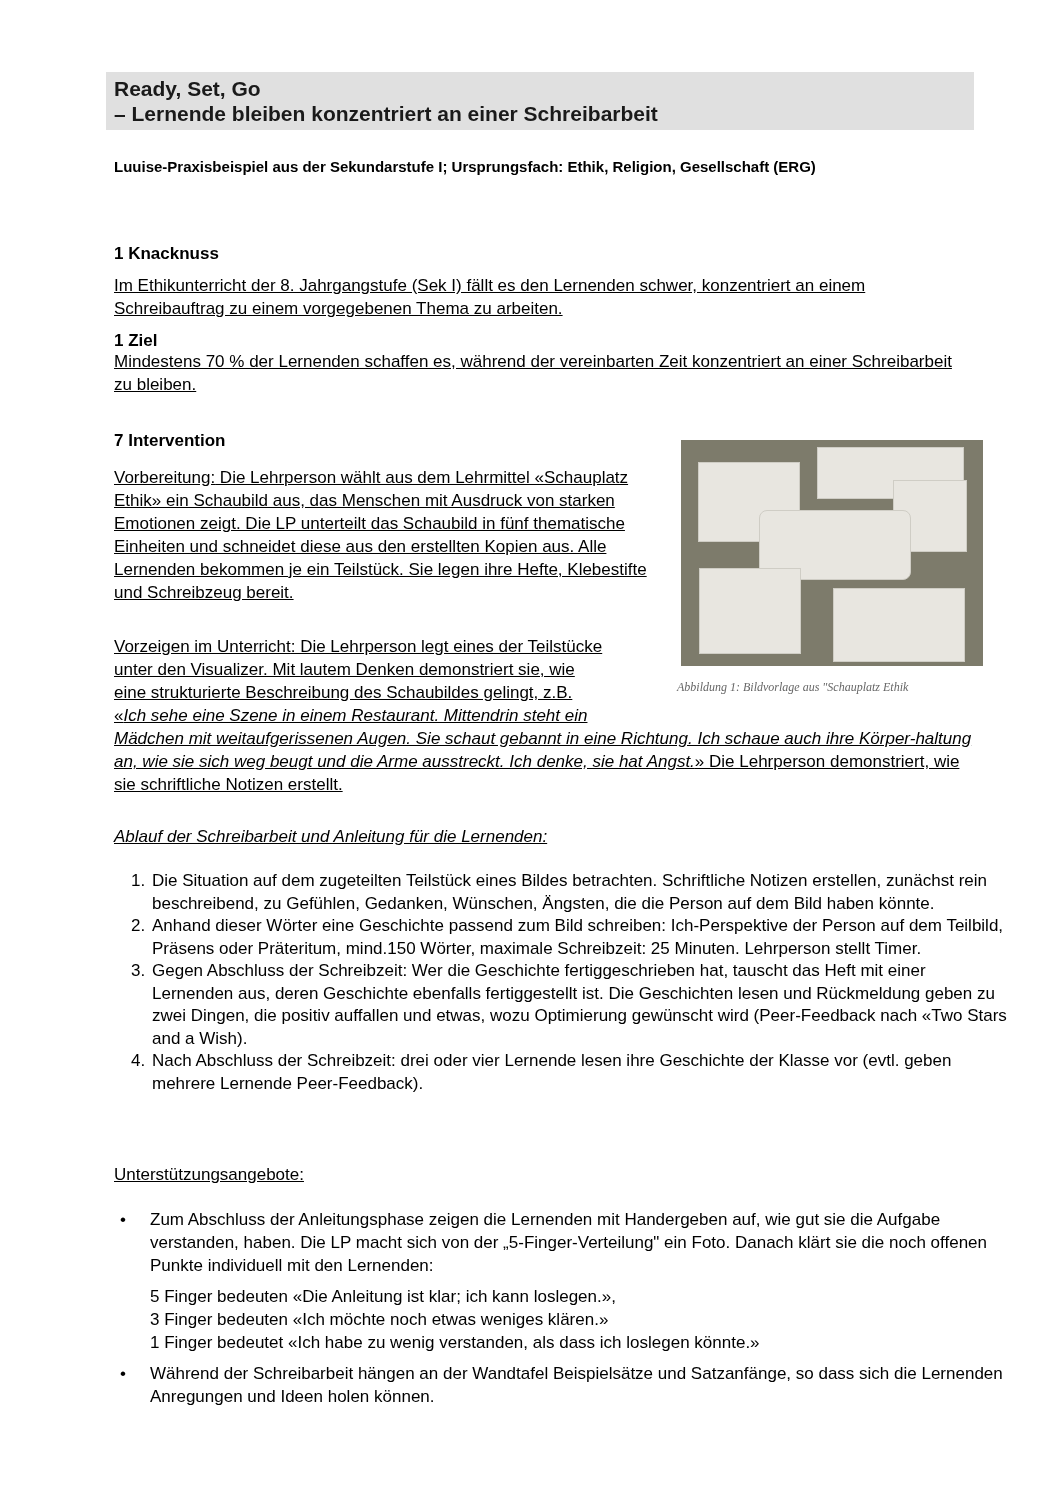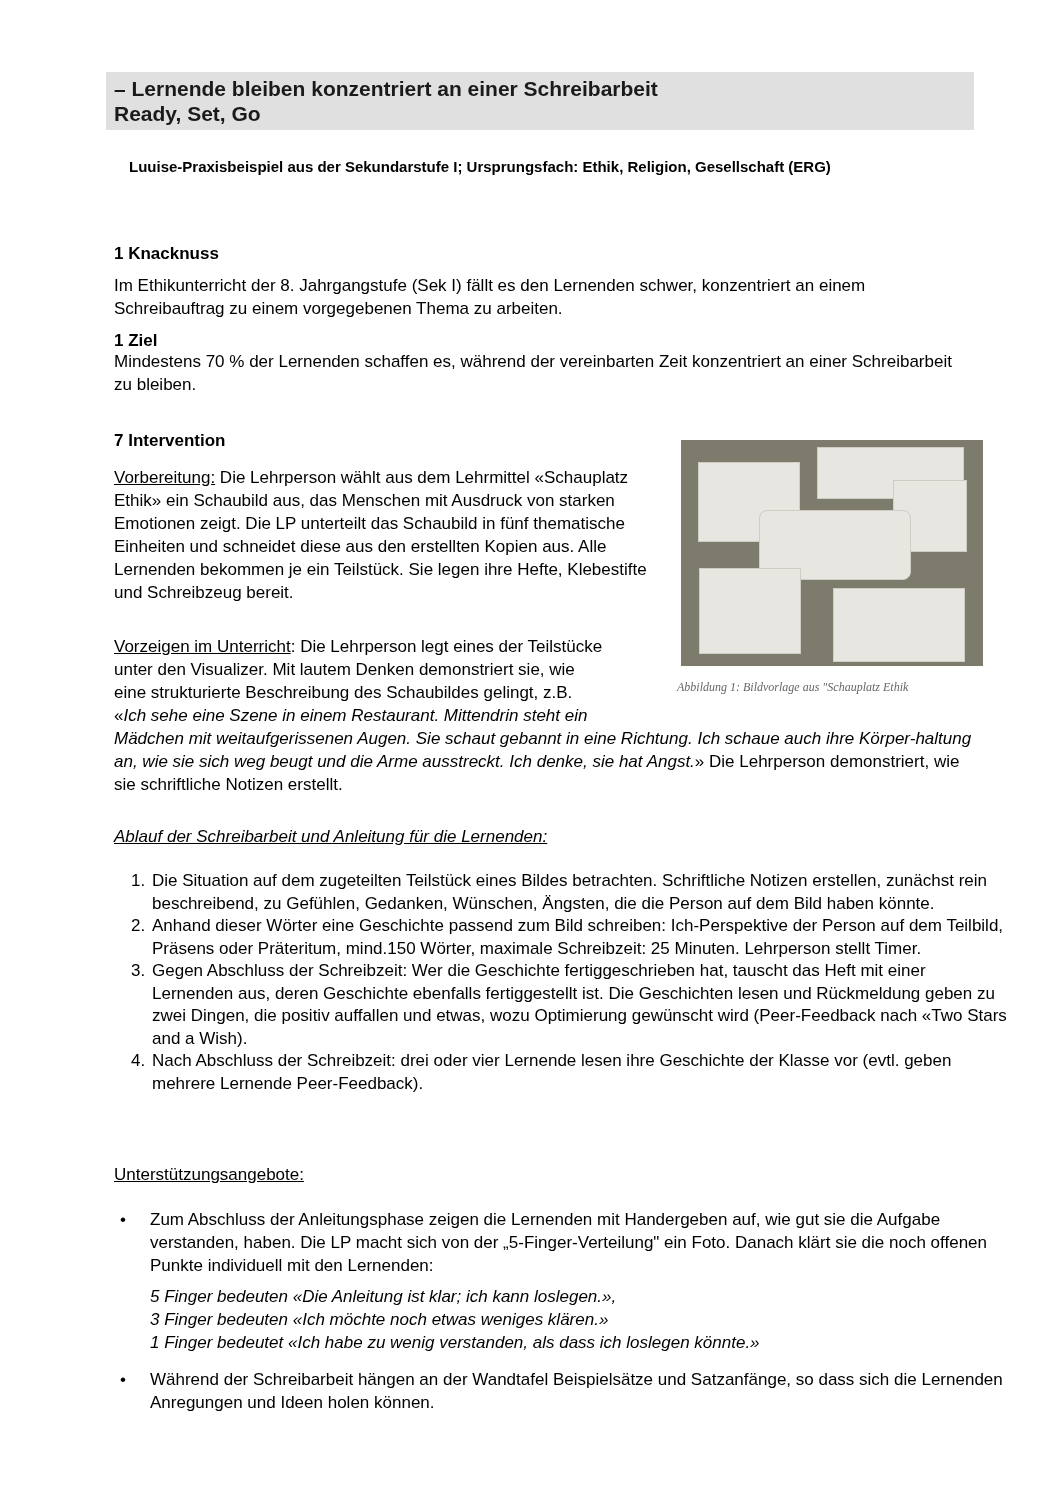--- a/index.html
+++ b/index.html
@@ -3,47 +3,47 @@
 <meta charset="utf-8">
 <style>
   html, body { margin: 0; padding: 0; background: #ffffff; }
   body { width: 1058px; height: 1497px; position: relative; overflow: hidden;
          font-family: "Liberation Sans", sans-serif; color: #000; }
   .page { position: absolute; left: 0; top: 0; width: 1058px; height: 1497px; }
   .title-box { position: absolute; left: 106px; top: 72px; width: 868px; height: 58px;
                background: #e0e0e0; padding: 4px 0 0 8px; box-sizing: border-box; }
   .title-box div { font-size: 21px; font-weight: bold; line-height: 25px; color: #1a1a1a; }
   .subtitle { position: absolute; left: 114px; top: 155px; width: 860px; font-size: 15px;
-              font-weight: bold; line-height: 24px; margin-left: 15px; }
+              font-weight: bold; line-height: 24px; }
   .h { position: absolute; left: 114px; font-size: 17px; font-weight: bold; }
-  .p { position: absolute; left: 114px; font-size: 17px; line-height: 23px; }
+  .p { position: absolute; left: 114px; font-size: 17px; line-height: 23px; text-decoration: underline; }
   .u { text-decoration: underline; }
   .i { font-style: italic; }
   .figure { position: absolute; left: 681px; top: 440px; width: 302px; height: 226px;
             background: #7d7b6b; overflow: hidden; }
   .piece { position: absolute; background: #e8e6e0; border: 1px solid #cfcdc5; }
   .caption { position: absolute; left: 677px; top: 680px; font-family: "Liberation Serif", serif;
              font-style: italic; font-size: 12px; color: #666; }
   ol.steps { position: absolute; left: 114px; top: 870px; width: 860px; margin: 0; padding: 0 0 0 36px;
              font-size: 17px; line-height: 22.5px; }
   ol.steps li { padding-left: 2px; }
   ul.support { position: absolute; left: 114px; top: 1208px; width: 860px; margin: 0; padding: 0 0 0 36px;
                font-size: 17px; line-height: 23px; list-style: none; }
   ul.support li { position: relative; }
   ul.support li .bullet { position: absolute; left: -30px; top: 0; }
-  .fingers { font-style: italic; margin: 8px 0 14px 0; }
+  .fingers { margin: 8px 0 8px 0; }
 </style>
 </head>
 <body>
 
 <div class="page">
 
   <div class="title-box">
+    <div>Ready, Set, Go</div>
     <div>– Lernende bleiben konzentriert an einer Schreibarbeit</div>
-    <div>Ready, Set, Go</div>
   </div>
 
   <div class="subtitle">Luuise-Praxisbeispiel aus der Sekundarstufe I; Ursprungsfach: Ethik, Religion, Gesellschaft (ERG)</div>
 
   <div class="h" style="top:244px;">1 Knacknuss</div>
   <div class="p" style="top:274px; width:860px;">Im Ethikunterricht der 8. Jahrgangstufe (Sek I) fällt es den Lernenden schwer, konzentriert an einem Schreibauftrag zu einem vorgegebenen Thema zu arbeiten.</div>
 
   <div class="h" style="top:331px;">1 Ziel</div>
   <div class="p" style="top:350px; width:860px;">Mindestens 70 % der Lernenden schaffen es, während der vereinbarten Zeit konzentriert an einer Schreibarbeit zu bleiben.</div>
 

